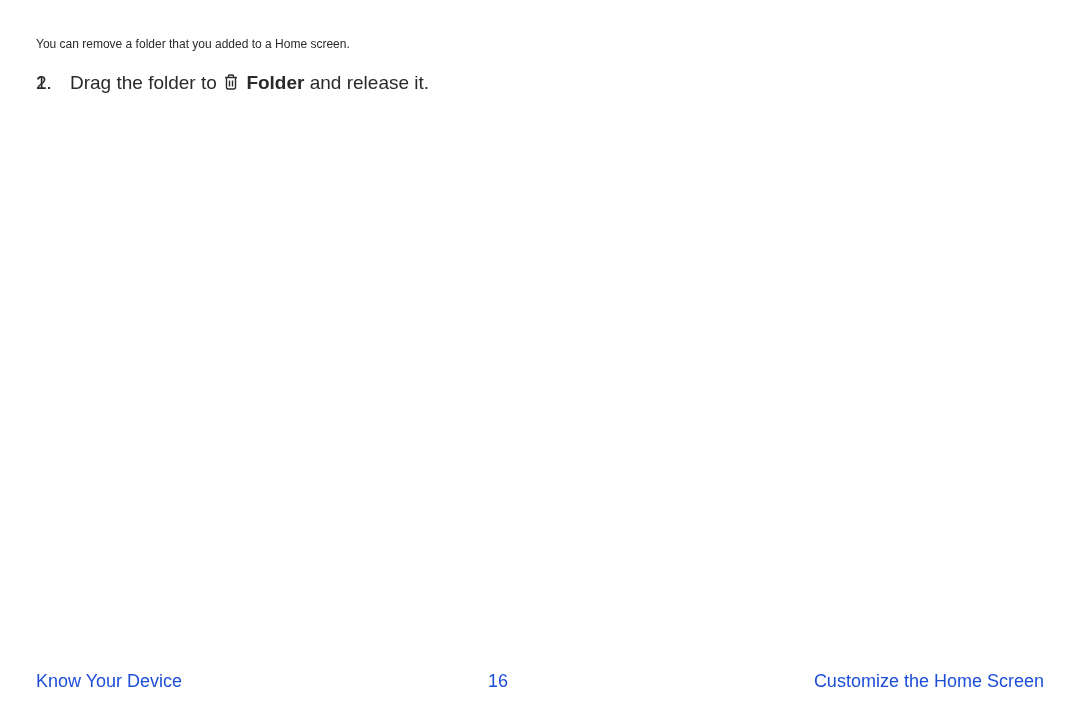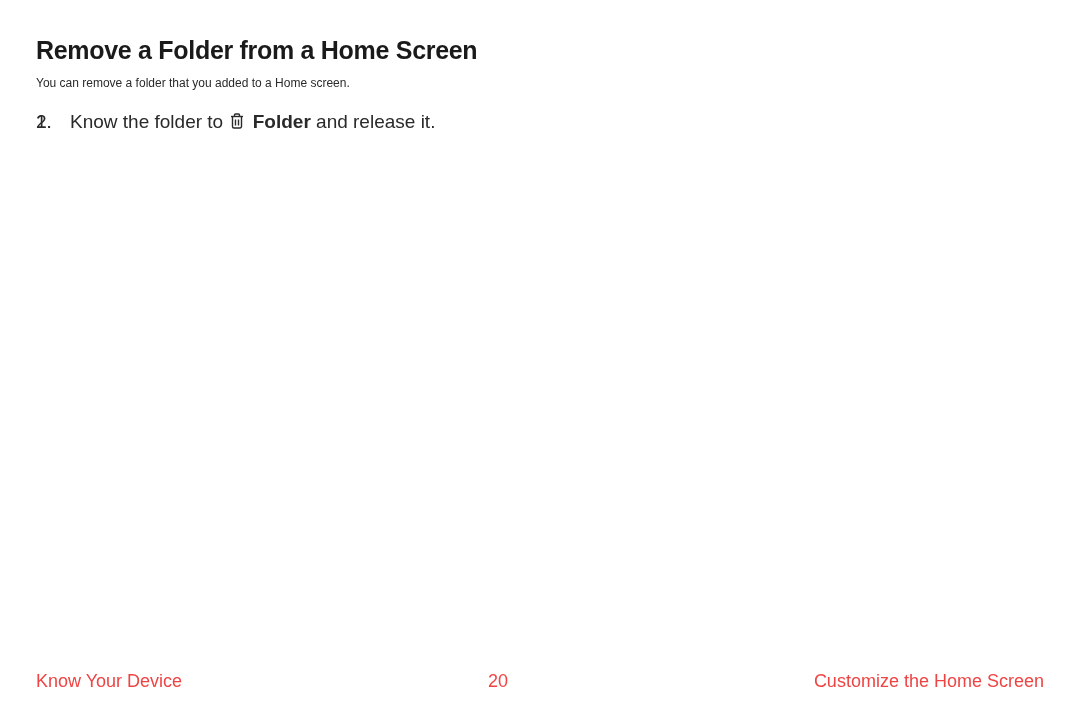--- a/index.html
+++ b/index.html
@@ -57,46 +57,45 @@
       font-weight: bold;
     }
     .footer {
       position: absolute;
       bottom: 28px;
       left: 36px;
       right: 36px;
       display: flex;
       justify-content: space-between;
       font-size: 18px;
-      color: #ef4444;
+      color: #1d4ed8;
     }
     .footer-left { text-align: left; }
     .footer-center { text-align: center; }
     .footer-right { text-align: right; }
   </style>
 </head>
 <body>
 
 <div class="content">
-  <h2 class="heading">Remove a Folder from a Home Screen</h2>
   <p class="intro">You can remove a folder that you added to a Home screen.</p>
   <ol class="steps">
     <li class="step">
       <span class="num">1.</span>
     </li>
     <li class="step">
       <span class="num">2.</span>
-      <span>Know the folder to </span><span class="icon-inline"><svg width="16" height="18" viewBox="0 0 16 18" fill="none" stroke="#2a2a2a" stroke-width="1.4">
+      <span>Drag the folder to </span><span class="icon-inline"><svg width="16" height="18" viewBox="0 0 16 18" fill="none" stroke="#2a2a2a" stroke-width="1.4">
             <path d="M2 4.5h12"></path>
             <path d="M5.5 4.5V3a1 1 0 0 1 1-1h3a1 1 0 0 1 1 1v1.5"></path>
             <path d="M3.5 4.5v10a1.5 1.5 0 0 0 1.5 1.5h6a1.5 1.5 0 0 0 1.5-1.5v-10"></path>
             <path d="M6.5 7.5v6"></path>
             <path d="M9.5 7.5v6"></path>
           </svg></span> <span class="bold">Folder</span><span> and release it.</span>
     </li>
   </ol>
 </div>
 
 <div class="footer">
   <span class="footer-left">Know Your Device</span>
-  <span class="footer-center">20</span>
+  <span class="footer-center">16</span>
   <span class="footer-right">Customize the Home Screen</span>
 </div>
 
 </body></html>

